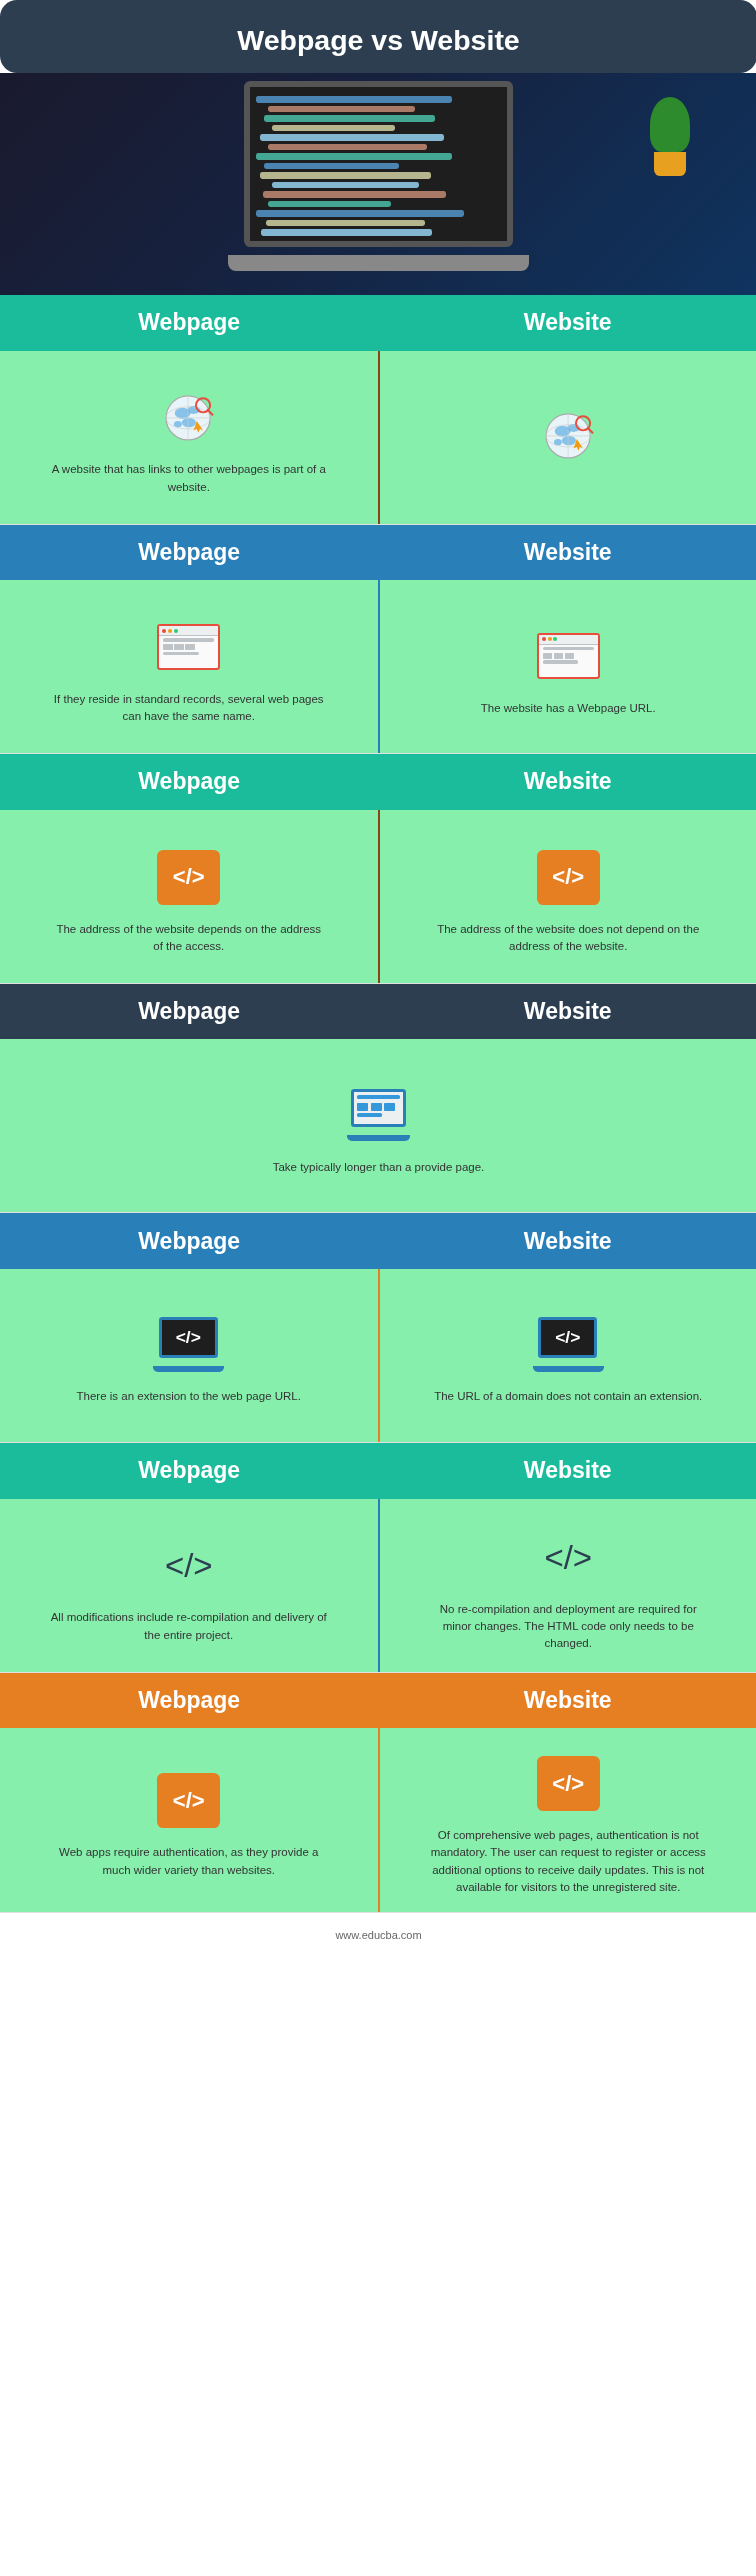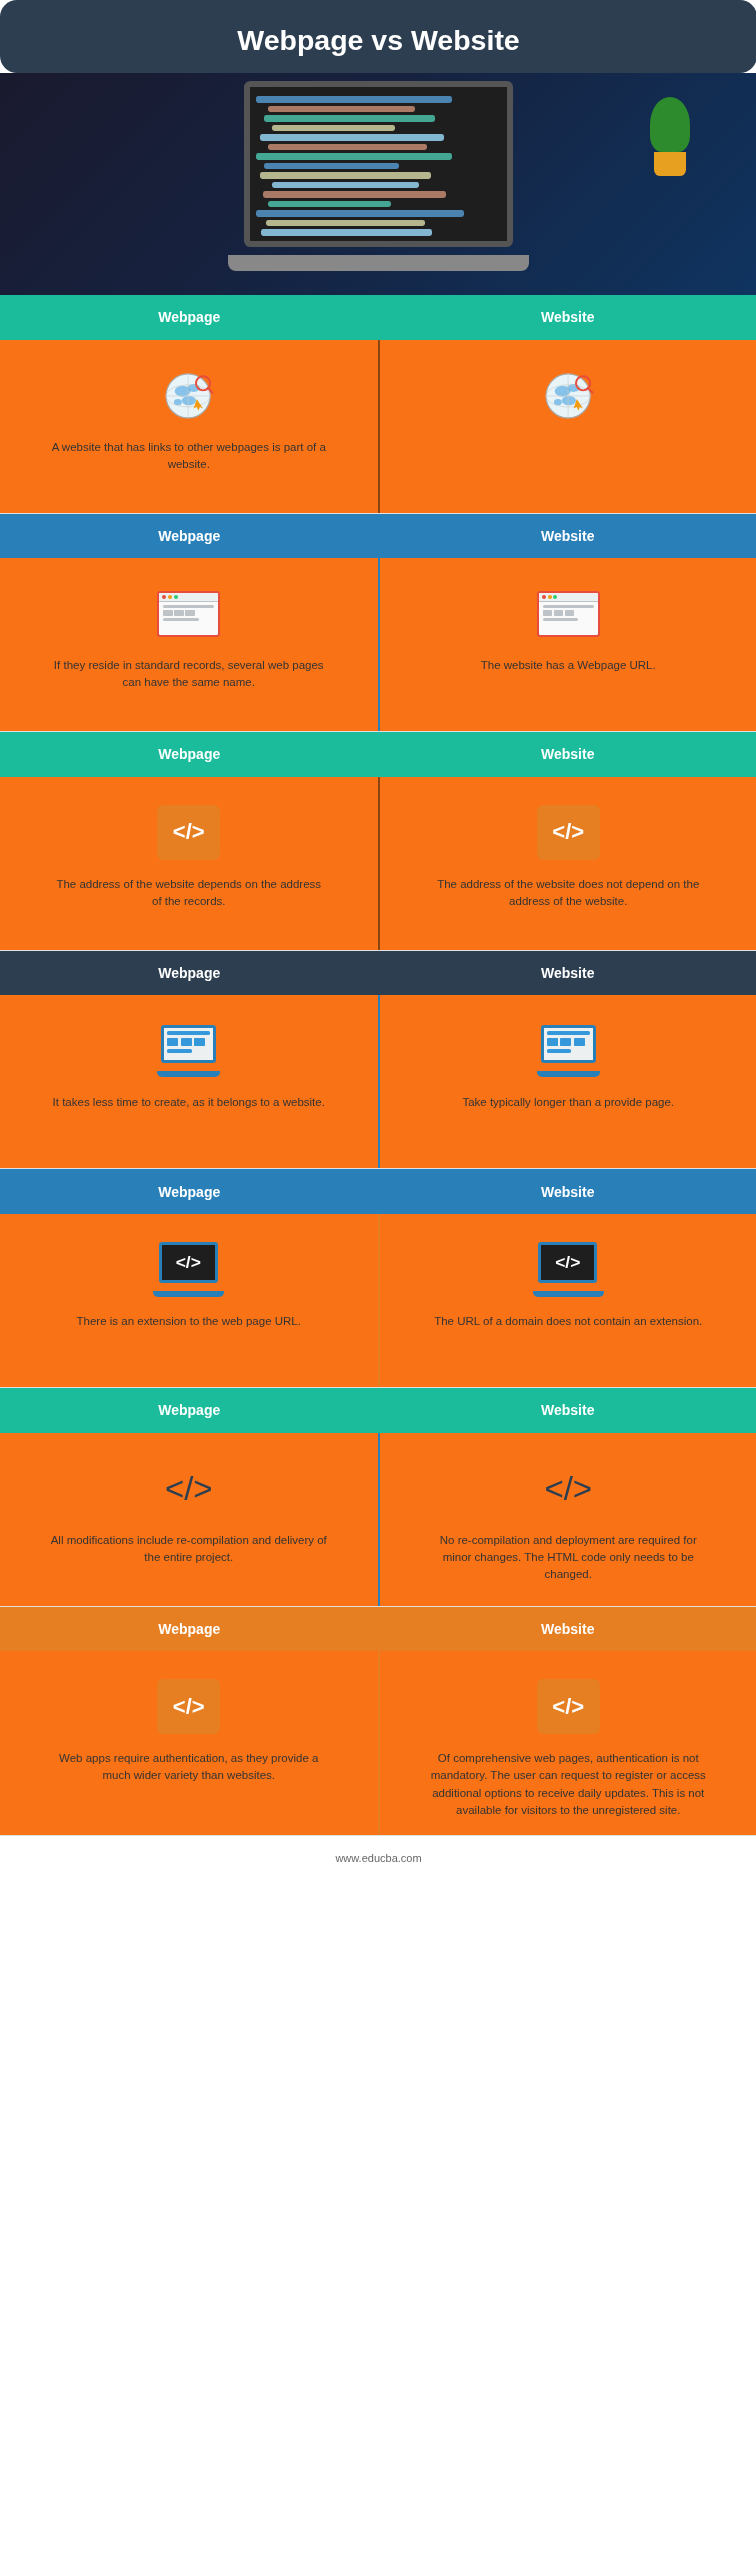--- a/index.html
+++ b/index.html
@@ -96,41 +96,42 @@
 
     
     .section-header {
       display: flex;
       width: 100%;
     }
     .header-cell {
       flex: 1;
       padding: 14.3px 16px;
       text-align: center;
-      font-size: 14px;
+      font-size: 23px;
       font-weight: bold;
     }
     .header-cell.webpage { color: #fff; }
     .header-cell.website { color: #fff; }
 
     
     .content-row {
       display: flex;
       width: 100%;
       min-height: 174px;
       border-bottom: 1.6px solid #e0e0e0;
     }
     .content-cell {
       flex: 1;
       padding: 24px 24px 16px;
       display: flex;
       flex-direction: column;
       align-items: center;
       text-align: center;
-      background: #f97316;
+      background: #86efac;
+      justify-content: center;
     }
     .content-cell.left {
       border-right: 2.4px solid #c0392b;
     }
     .content-cell.right {
       border-left: none;
     }
 
     
     .icon-container {
@@ -306,71 +307,53 @@
     <div class="section-header" style="background:#1abc9c;">
       <div class="header-cell webpage">Webpage</div>
       <div class="header-cell website">Website</div>
     </div>
     <div class="content-row">
       <div class="content-cell left" style="border-right:2.4px solid #8b4513;">
         <div class="icon-container">
 
     <div style="width:63px;height:55px;background:#e67e22;border-radius:6.3px;display:flex;align-items:center;justify-content:center;color:white;font-size:22px;font-weight:bold;">&lt;/&gt;</div>
         </div>
-        <p class="cell-text">The address of the website depends on the address of the records.</p>
+        <p class="cell-text">The address of the website depends on the address of the access.</p>
       </div>
       <div class="content-cell right">
         <div class="icon-container">
 
     <div style="width:63px;height:55px;background:#e67e22;border-radius:6.3px;display:flex;align-items:center;justify-content:center;color:white;font-size:22px;font-weight:bold;">&lt;/&gt;</div>
         </div>
         <p class="cell-text">The address of the website does not depend on the address of the website.</p>
       </div>
     </div>
   </div>
     <div class="comparison-section">
     <div class="section-header" style="background:#2c3e50;">
       <div class="header-cell webpage">Webpage</div>
       <div class="header-cell website">Website</div>
     </div>
     <div class="content-row">
-      <div class="content-cell left" style="border-right:2.4px solid #2980b9;">
+      <div class="content-cell right">
         <div class="icon-container">
 
     <div style="width:63px;height:52px;position:relative;">
       <div style="width:55px;height:38px;border:3.2px solid #2980b9;border-radius:3.2px;background:#ecf0f1;position:absolute;top:0;left:4px;overflow:hidden;">
         <div style="height:4px;background:#3498db;margin:3.2px 3.2px;border-radius:1.6px;"></div>
         <div style="display:flex;gap:2.4px;margin:2.4px 3.2px;">
           <div style="width:11px;height:8px;background:#3498db;border-radius:0.8px;"></div>
           <div style="width:11px;height:8px;background:#3498db;border-radius:0.8px;"></div>
           <div style="width:11px;height:8px;background:#3498db;border-radius:0.8px;"></div>
         </div>
         <div style="height:4px;background:#3498db;margin:2.4px 3.2px;border-radius:1.6px;width:50%;"></div>
       </div>
       <div style="width:63px;height:6.3px;background:#2980b9;border-radius:0 0 4.8px 4.8px;position:absolute;bottom:0;"></div>
     </div>
         </div>
-        <p class="cell-text">It takes less time to create, as it belongs to a website.</p>
-      </div>
-      <div class="content-cell right">
-        <div class="icon-container">
-
-    <div style="width:63px;height:52px;position:relative;">
-      <div style="width:55px;height:38px;border:3.2px solid #2980b9;border-radius:3.2px;background:#ecf0f1;position:absolute;top:0;left:4px;overflow:hidden;">
-        <div style="height:4px;background:#3498db;margin:3.2px 3.2px;border-radius:1.6px;"></div>
-        <div style="display:flex;gap:2.4px;margin:2.4px 3.2px;">
-          <div style="width:11px;height:8px;background:#3498db;border-radius:0.8px;"></div>
-          <div style="width:11px;height:8px;background:#3498db;border-radius:0.8px;"></div>
-          <div style="width:11px;height:8px;background:#3498db;border-radius:0.8px;"></div>
-        </div>
-        <div style="height:4px;background:#3498db;margin:2.4px 3.2px;border-radius:1.6px;width:50%;"></div>
-      </div>
-      <div style="width:63px;height:6.3px;background:#2980b9;border-radius:0 0 4.8px 4.8px;position:absolute;bottom:0;"></div>
-    </div>
-        </div>
         <p class="cell-text">Take typically longer than a provide page.</p>
       </div>
     </div>
   </div>
     <div class="comparison-section">
     <div class="section-header" style="background:#2980b9;">
       <div class="header-cell webpage">Webpage</div>
       <div class="header-cell website">Website</div>
     </div>
     <div class="content-row">

